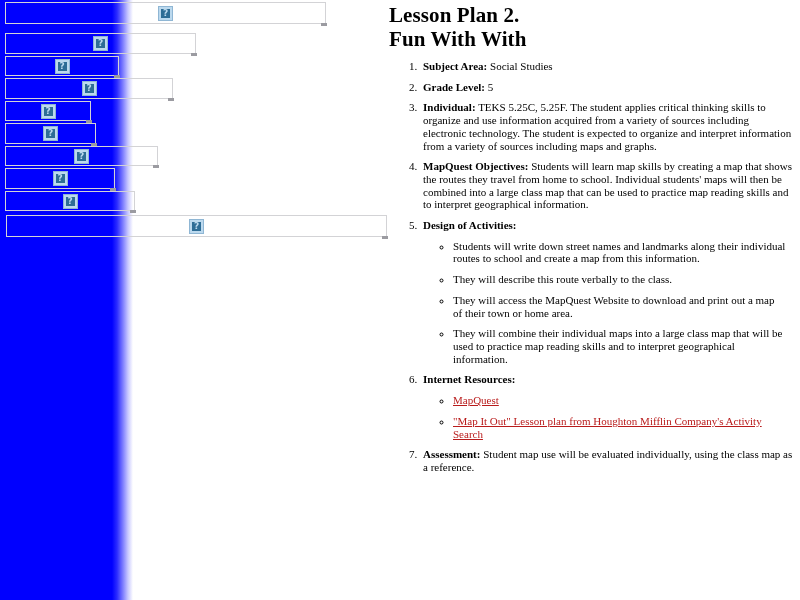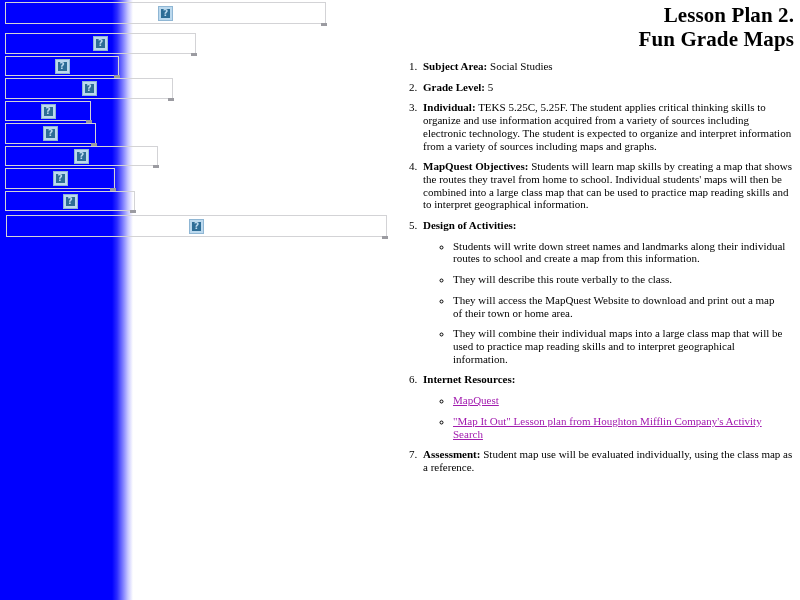--- a/index.html
+++ b/index.html
@@ -120,21 +120,21 @@
 
   #content h1 {
     margin: 0;
     padding: 0;
     font-size: 21px;
     line-height: 1.12;
     font-weight: bold;
     letter-spacing: 0.1px;
     font-family: "Liberation Serif", "DejaVu Serif", serif;
   }
-  #content h1 .ln { display: block; text-align: right; }
+  #content h1 .ln { display: block; }
 
   ol.plan {
     margin: 9px 0 0 0;
     padding-left: 31px;
     font-size: 11px;
     line-height: 1.155;
   }
   ol.plan > li {
     margin-bottom: 8px;
     padding-left: 3px;
@@ -147,21 +147,21 @@
     list-style-type: circle;
     margin: 0;
     padding-left: 22px;
   }
   ul.sub > li {
     margin: 8px;
     padding: 0;
   }
 
   a.reslink {
-    color: #a21caf;
+    color: #b91c1c;
     text-decoration: underline;
   }
 </style>
 </head>
 <body>
 
 <div id="page">
 
   <div id="blue-band"></div>
 
@@ -225,21 +225,21 @@
           <span class="inner"></span>
           <span class="qm">?</span>
         </span>
       </div>
     </div>
 
   <div id="content">
 
     <h1>
       <span class="ln">Lesson Plan 2.</span>
-      <span class="ln">Fun Grade Maps</span>
+      <span class="ln">Fun With With</span>
     </h1>
 
     <ol class="plan" id="plan-list">
         <li><span class="lbl">Subject Area:</span><span> Social Studies</span></li>
         <li><span class="lbl">Grade Level:</span><span> 5</span></li>
         <li><span class="lbl">Individual:</span><span> TEKS 5.25C, 5.25F. The student applies critical thinking skills to organize and use information acquired from a variety of sources including electronic technology. The student is expected to organize and interpret information from a variety of sources including maps and graphs.</span></li>
         <li><span class="lbl">MapQuest Objectives:</span><span> Students will learn map skills by creating a map that shows the routes they travel from home to school. Individual students' maps will then be combined into a large class map that can be used to practice map reading skills and to interpret geographical information.</span></li>
         <li><span class="lbl">Design of Activities:</span><ul class="sub">
             <li>Students will write down street names and landmarks along their individual routes to school and create a map from this information.</li>
             <li>They will describe this route verbally to the class.</li>

